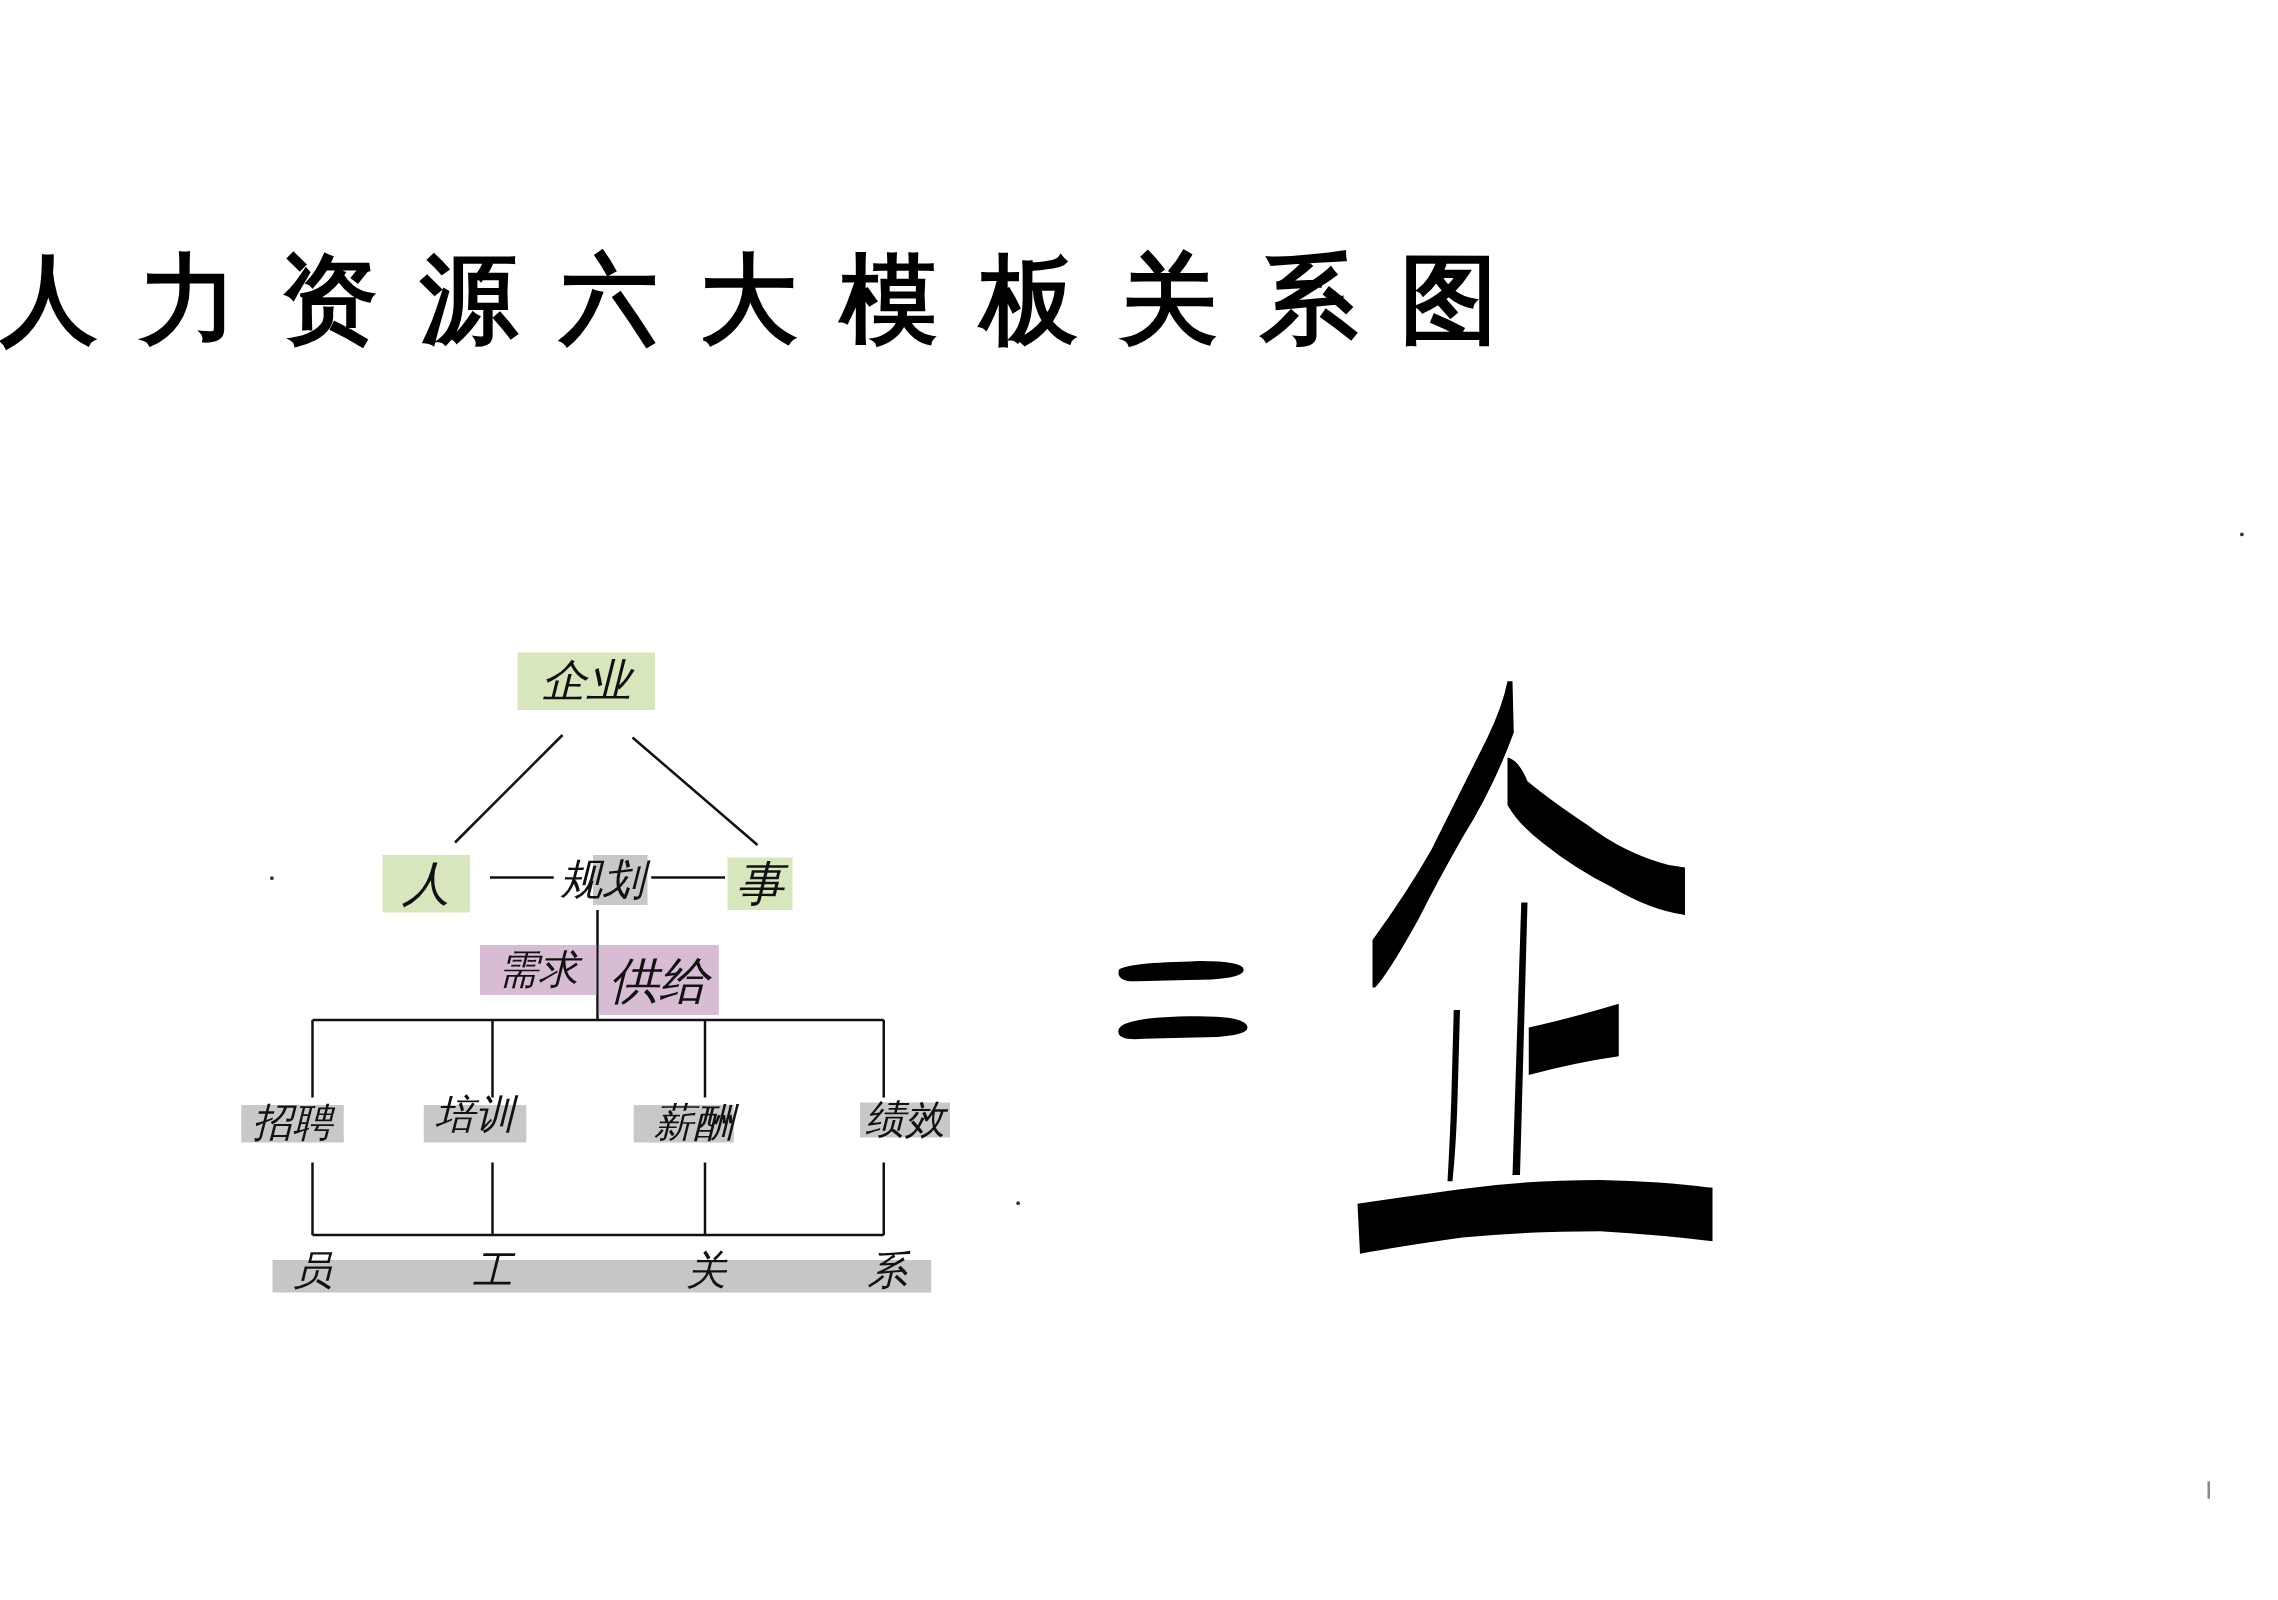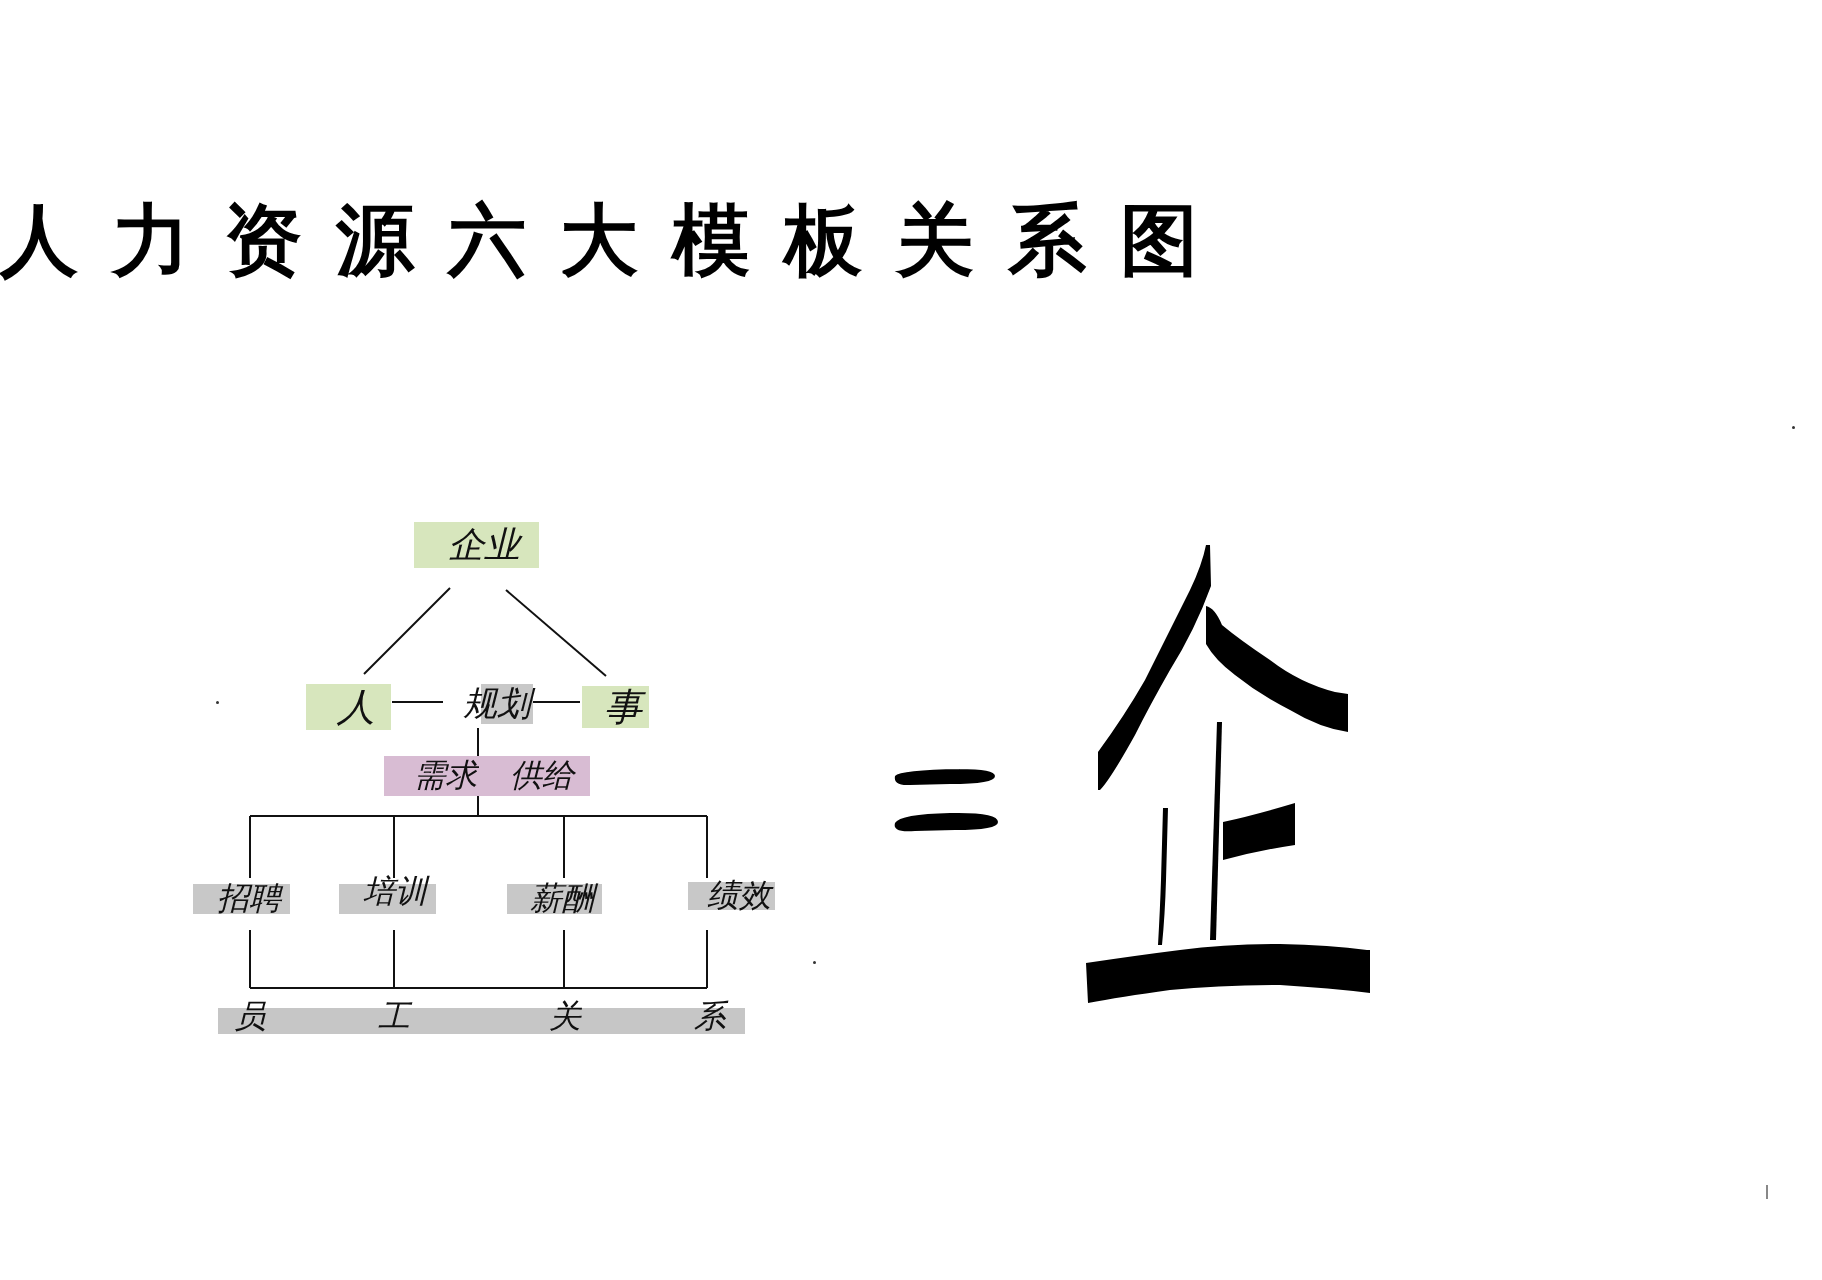--- a/index.html
+++ b/index.html
@@ -35,21 +35,20 @@
     height: 1280px;
   }
   .hl {
     position: absolute;
     display: flex;
     align-items: center;
     justify-content: center;
     font-family: "DejaVu Serif", serif;
     color: #111;
     font-style: italic;
-    padding-left: 15px;
   }
   .hl-green { background: #d7e6bd; }
   .hl-gray { background: #c8c8c8; }
   .hl-purple { background: #d8bcd3; text-align: center; }
   .bottom-bar {
     position: absolute;
     left: 218px;
     top: 1008px;
     width: 527px;
     height: 26px;
@@ -136,31 +135,31 @@
   <span>规划</span>
 </div>
 
 <div class="hl hl-green" style="left:582px; top:686px; width:52px; height:42px; font-size:38px;">
   <span>事</span>
 </div>
 
 <div class="hl hl-purple" style="left:384px; top:756px; width:93px; height:40px; font-size:32px;">
   <span>需求</span>
 </div>
-<div class="hl hl-purple" style="left:479px; top:756px; width:96px; height:40px; font-size:32px;">
+<div class="hl hl-purple" style="left:479px; top:756px; width:96px; height:56px; font-size:40px;">
   <span>供给</span>
 </div>
 
 <div class="hl hl-gray" style="left:193px; top:884px; width:82px; height:30px; font-size:32px;justify-content:center;">
   <span>招聘</span>
 </div>
 <div class="hl hl-gray" style="left:339px; top:884px; width:82px; height:30px; font-size:32px;align-items:flex-end;">
   <span>培训</span>
 </div>
-<div class="hl hl-gray" style="left:507px; top:884px; width:80px; height:30px; font-size:32px;">
+<div class="hl hl-gray" style="left:507px; top:884px; width:80px; height:30px; font-size:32px;justify-content:flex-end;">
   <span>薪酬</span>
 </div>
 <div class="hl hl-gray" style="left:688px; top:882px; width:72px; height:28px; font-size:32px;">
   <span>绩效</span>
 </div>
 
 <div class="bottom-bar"></div>
 <div class="bottom-char" style="left:230px;">员</div>
 <div class="bottom-char" style="left:374px;">工</div>
 <div class="bottom-char" style="left:545px;">关</div>

